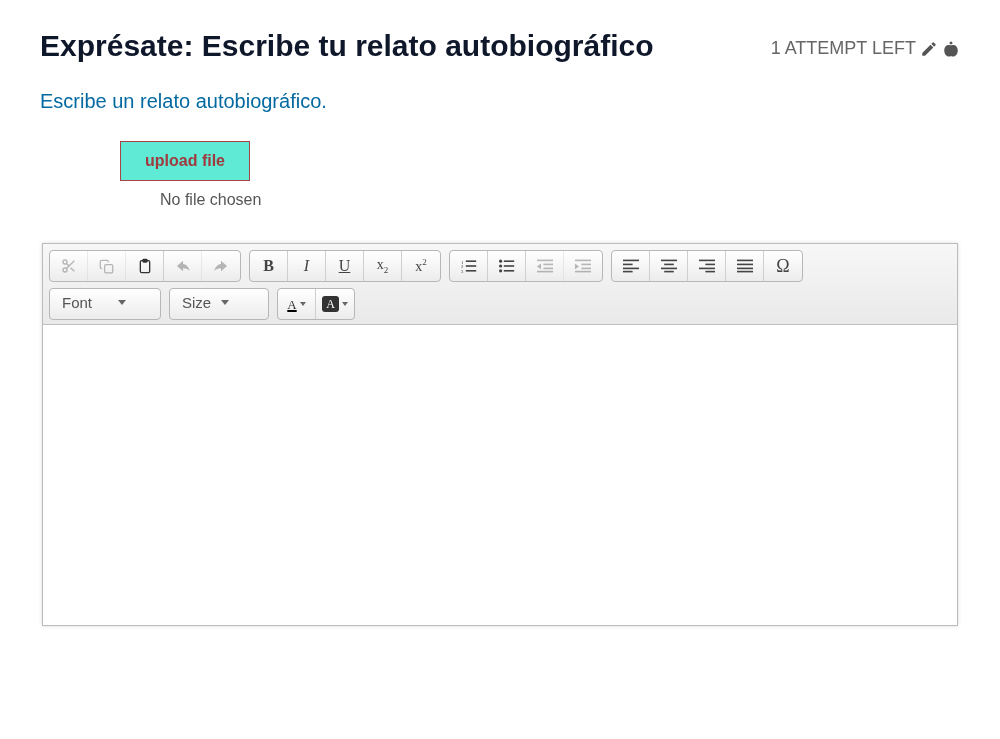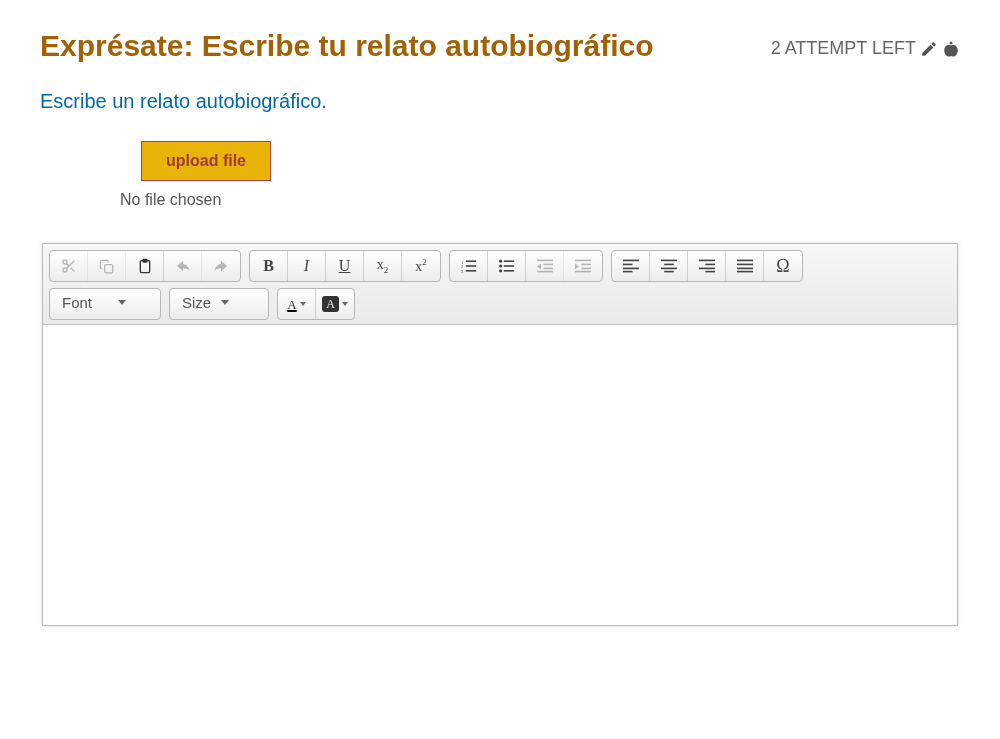--- a/index.html
+++ b/index.html
@@ -17,21 +17,21 @@
   }
   .header {
     display: flex;
     align-items: flex-start;
     justify-content: space-between;
     margin-bottom: 26px;
   }
   .title {
     font-size: 30px;
     font-weight: 700;
-    color: #a16207;
+    color: #0f172a;
     line-height: 1.2;
   }
   .attempts {
     font-size: 18px;
     color: #666;
     display: flex;
     align-items: center;
     gap: 4px;
     padding-top: 10px;
     white-space: nowrap;
@@ -43,31 +43,31 @@
     margin-bottom: 28px;
   }
   .upload-area {
     margin-left: 80px;
     margin-bottom: 34px;
   }
   .upload-btn {
     display: inline-block;
     border: 1px solid #a84448;
     color: #a03a3e;
-    background: #eab308;
+    background: #5eead4;
     font-size: 16px;
     font-weight: 700;
     padding: 10px 24px;
     cursor: pointer;
     margin-bottom: 10px;
-    margin-left: 21px;
   }
   .file-status {
     font-size: 16px;
     color: #555;
+    margin-left: 40px;
   }
 
   
   .editor {
     border: 1px solid #bbb;
     box-shadow: 0 0 4px rgba(0,0,0,.14);
     margin: 0 2px;
   }
   .toolbar {
     background: linear-gradient(#f7f7f7, #e9e9e9);
@@ -153,21 +153,21 @@
     position: relative;
   }
 </style>
 </head>
 <body>
 
 <div class="page">
   <div class="header">
     <div class="title">Exprésate: Escribe tu relato autobiográfico</div>
     <div class="attempts">
-      <span>2 ATTEMPT LEFT</span>
+      <span>1 ATTEMPT LEFT</span>
       <span>
         <svg width="18" height="18" viewBox="0 0 24 24" fill="#555">
             <path d="M3 17.25V21h3.75l11-11-3.75-3.75-11 11zM20.7 7.04a1 1 0 0 0 0-1.41l-2.34-2.34a1 1 0 0 0-1.41 0l-1.83 1.83 3.75 3.75 1.83-1.83z"></path>
           </svg>
       </span>
       <span>
         <svg width="18" height="18" viewBox="0 0 24 24" fill="#555">
             <path d="M12 2c1 0 2 1 2 2s-1 2-2 2-2-1-2-2 1-2 2-2zm-3 4.5C5 6.5 3 10 3 14c0 5 3 8 6 8 1 0 1.5-.5 3-.5s2 .5 3 .5c3 0 6-3 6-8 0-4-2-7.5-6-7.5-1.5 0-2 .5-3 .5s-1.5-.5-3-.5z"></path>
           </svg>
       </span>

